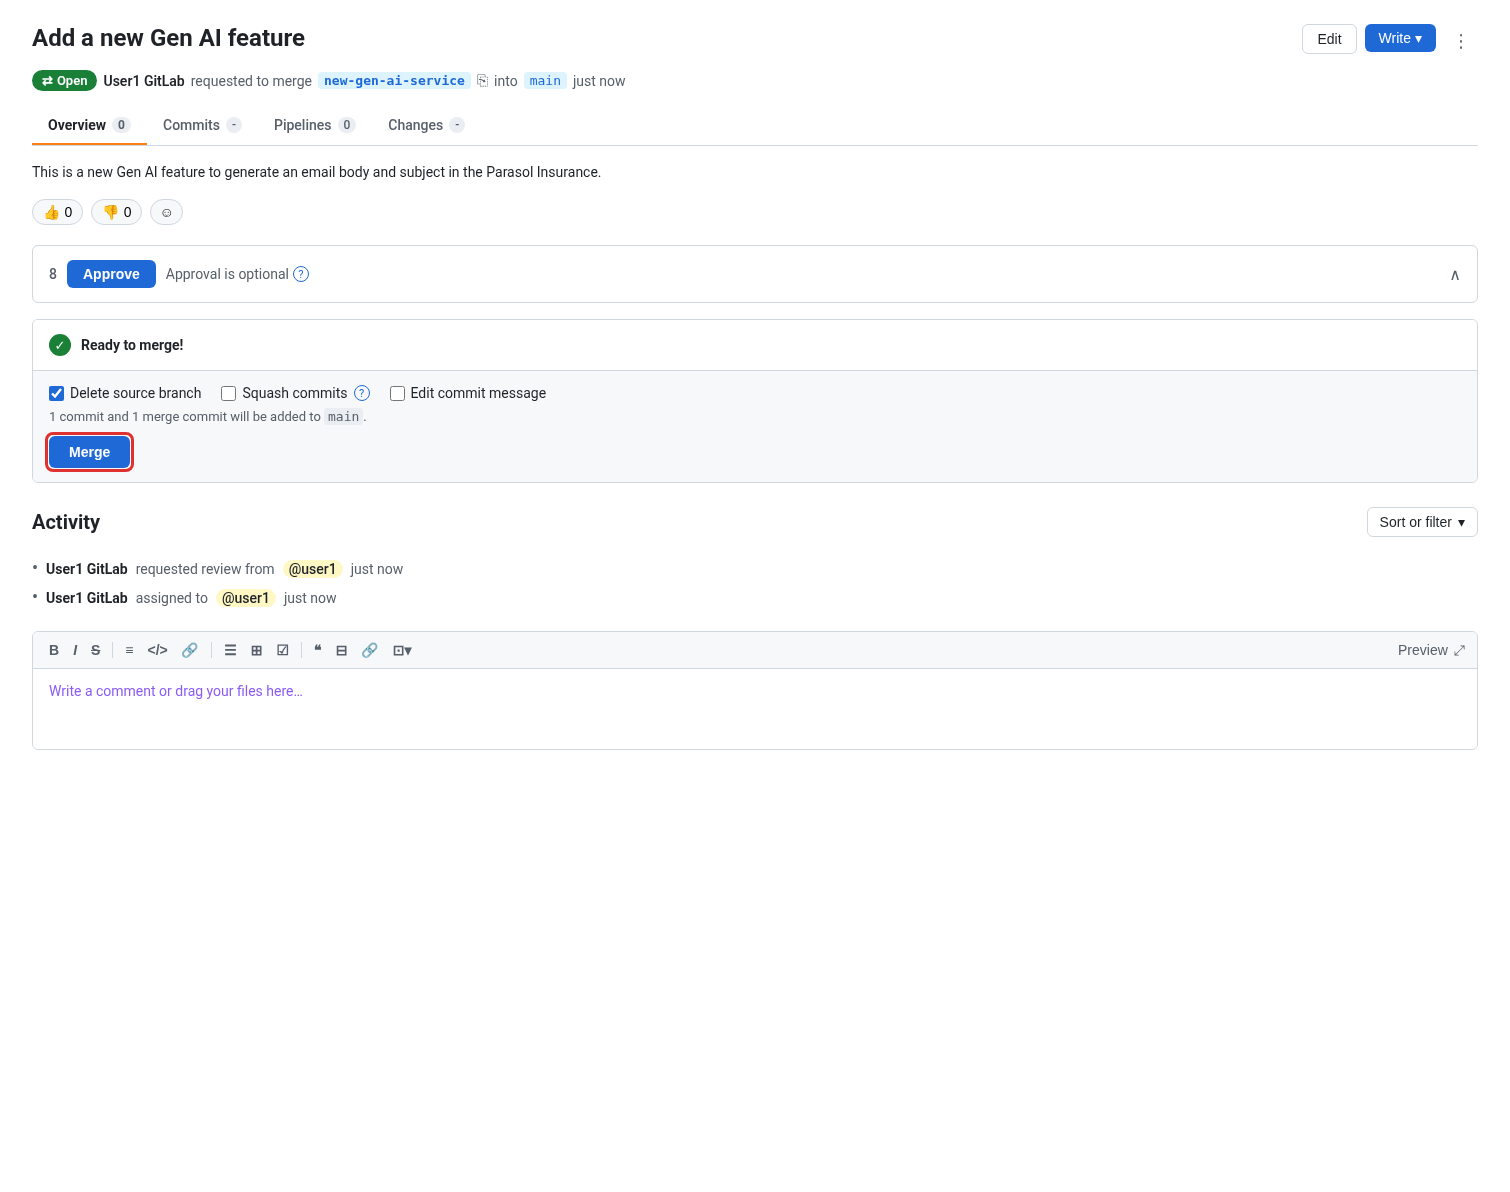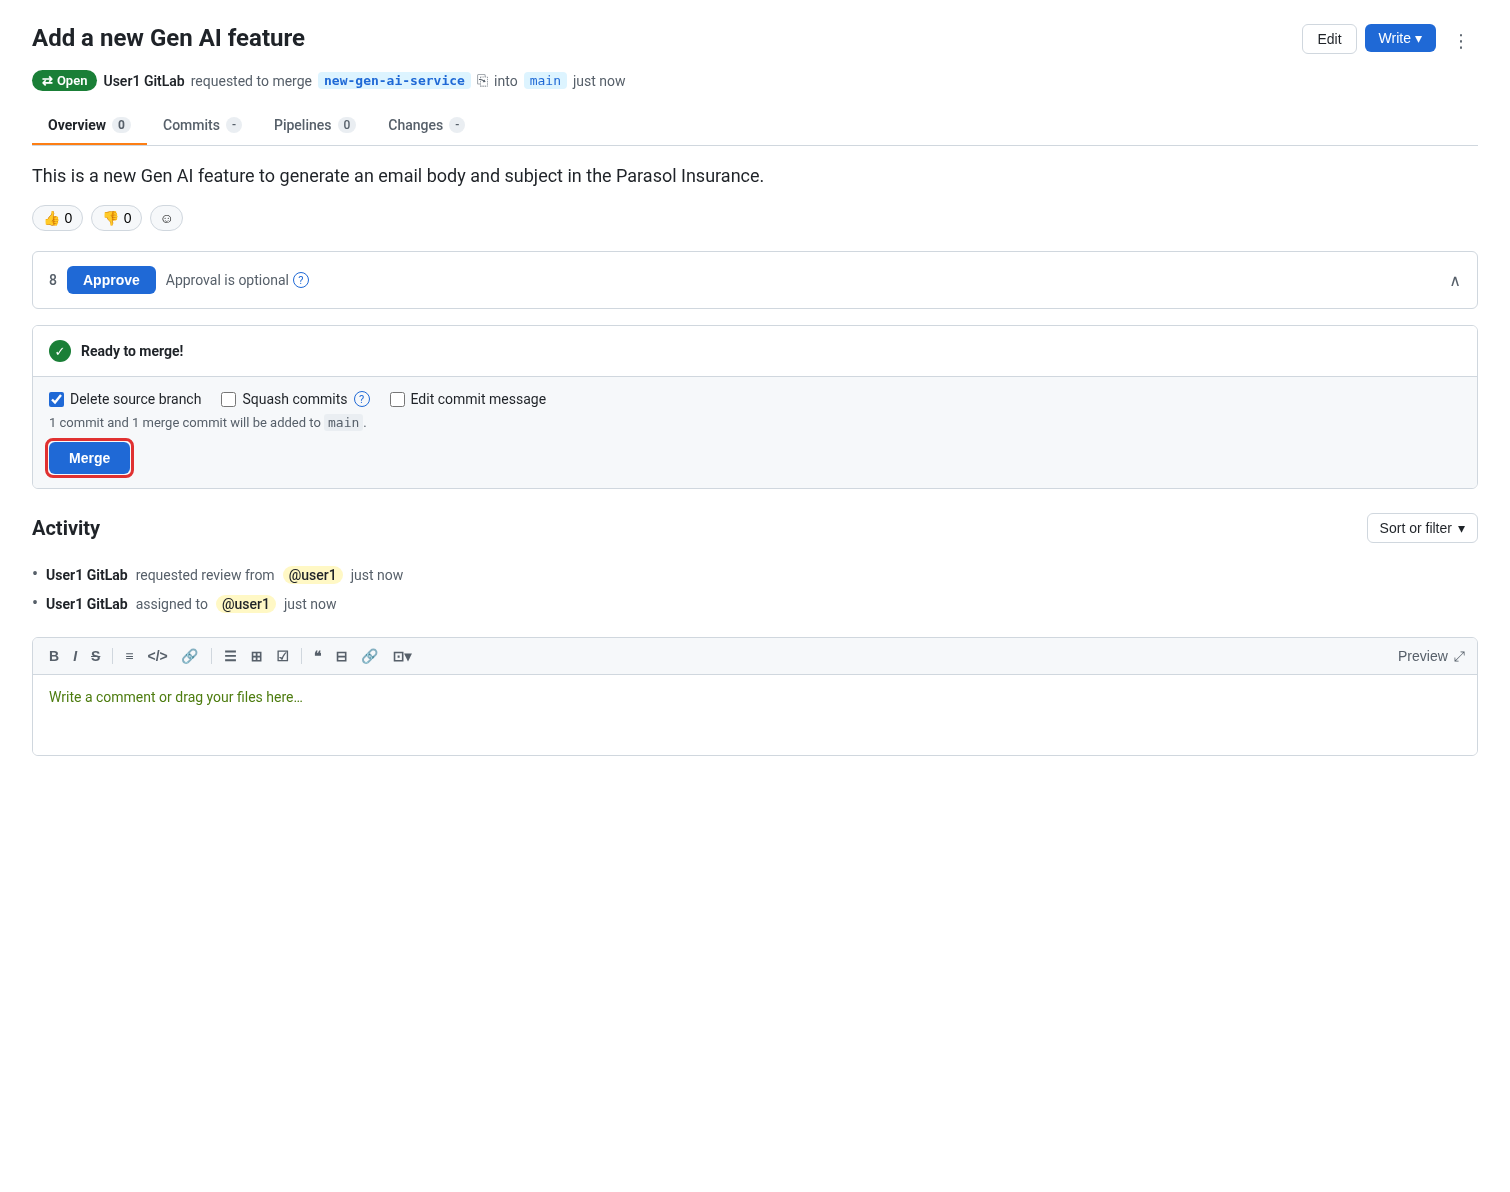--- a/index.html
+++ b/index.html
@@ -127,21 +127,21 @@
       background: #eaeef2;
       border-radius: 20px;
       padding: 1px 6px;
       font-size: 12px;
       color: #57606a;
     }
 
     
     .description {
       margin-bottom: 16px;
-      font-size: 18px;
+      font-size: 14px;
       color: #1f2328;
       line-height: 1.5;
     }
 
     
     .reactions {
       display: flex;
       gap: 8px;
       margin-bottom: 20px;
     }
@@ -424,21 +424,21 @@
       cursor: pointer;
       color: #57606a;
       font-size: 14px;
     }
     .editor-body {
       padding: 14px 16px;
       min-height: 80px;
       background: #fff;
     }
     .editor-placeholder {
-      color: #4d7c0f;
+      color: #8b5cf6;
       font-size: 14px;
     }
 
     .copy-icon {
       font-size: 14px;
       color: #57606a;
     }
   </style>
 </head>
 <body>

